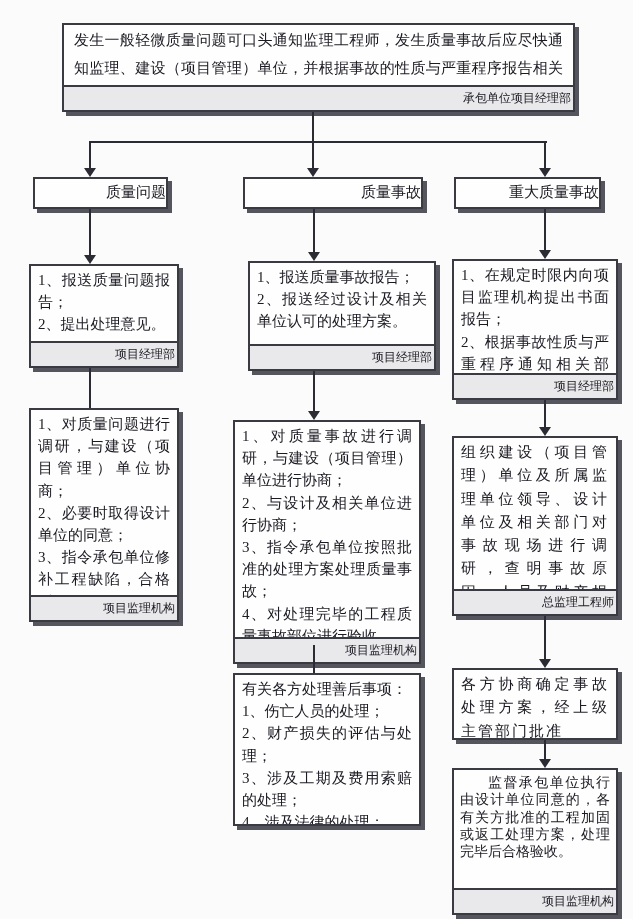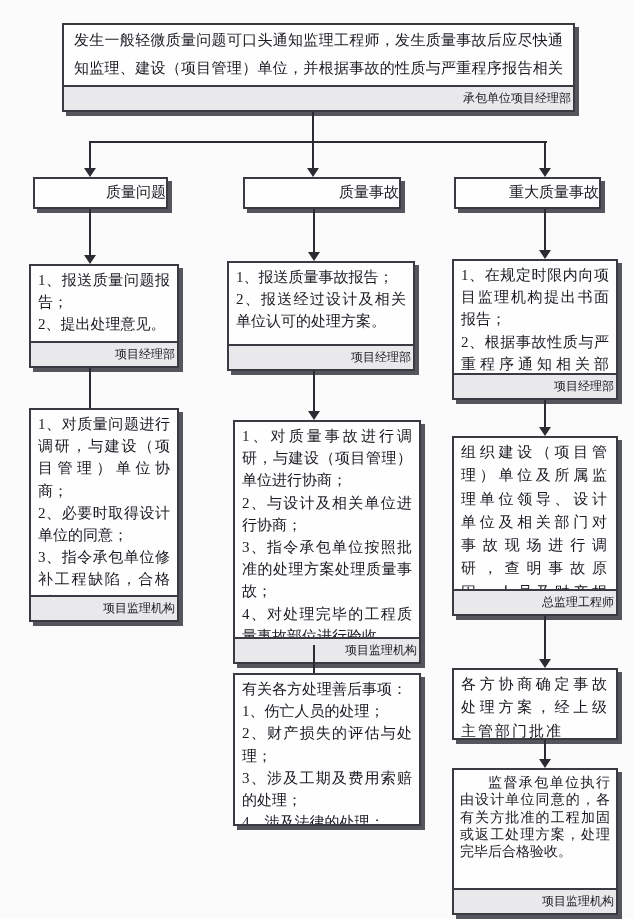--- a/index.html
+++ b/index.html
@@ -69,21 +69,21 @@
     <div class="bar">承包单位项目经理部</div>
   </div>
 
   <div class="vline" style="left:312px;top:112px;height:31px"></div>
   <div class="hline" style="left:89px;top:141px;width:458px"></div>
   <div class="arrow" style="left:83px;top:142px;height:35px"></div>
   <div class="arrow" style="left:306px;top:142px;height:35px"></div>
   <div class="arrow" style="left:538px;top:142px;height:35px"></div>
 
   <div class="hbox" style="left:33px;top:177px;width:135px">质量问题</div>
-  <div class="hbox" style="left:243px;top:177px;width:158px">质量事故</div>
+  <div class="hbox" style="left:243px;top:177px;width:180px">质量事故</div>
   <div class="hbox" style="left:454px;top:177px;width:147px">重大质量事故</div>
 
   <div class="arrow" style="left:83px;top:209px;height:55px"></div>
 
   <div class="box" style="left:29px;top:264px;width:150px;height:104px">
     <div class="body">
       <p class="item">1、报送质量问题报告；</p>
       <p class="item">2、提出处理意见。</p>
     </div>
     <div class="bar">项目经理部</div>
@@ -95,21 +95,21 @@
     <div class="body">
       <p class="item">1、对质量问题进行调研，与建设（项目管理）单位协商；</p>
       <p class="item">2、必要时取得设计单位的同意；</p>
       <p class="item">3、指令承包单位修补工程缺陷，合格后验收。</p>
     </div>
     <div class="bar">项目监理机构</div>
   </div>
 
   <div class="arrow" style="left:307px;top:209px;height:52px"></div>
 
-  <div class="box" style="left:227px;top:261px;width:188px;height:110px">
+  <div class="box" style="left:248px;top:261px;width:188px;height:110px">
     <div class="body">
       <p class="item">1、报送质量事故报告；</p>
       <p class="item">2、报送经过设计及相关单位认可的处理方案。</p>
     </div>
     <div class="bar">项目经理部</div>
   </div>
 
   <div class="arrow" style="left:307px;top:371px;height:49px"></div>
 
   <div class="box" style="left:233px;top:420px;width:188px;height:244px">

